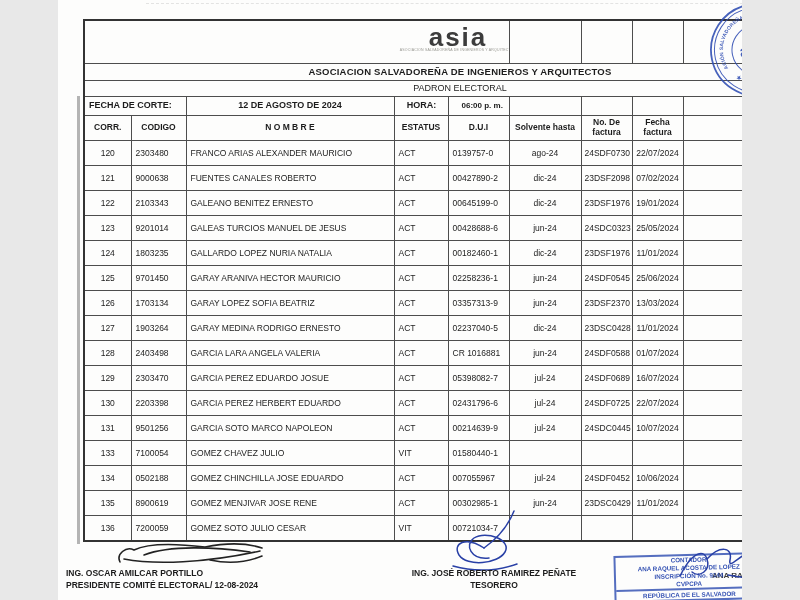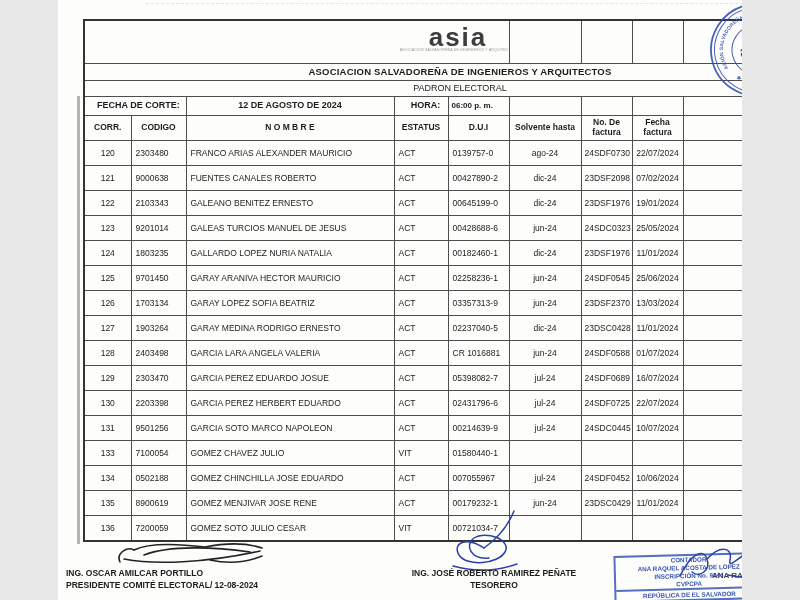--- a/index.html
+++ b/index.html
@@ -27,23 +27,23 @@
 
   tr.r-logo td { height:42px; }
   .pos-rel { position:relative; }
   .logo { position:absolute; left:308px; top:5px; width:130px; text-align:center; }
   .logo-word { font-size:26px; font-weight:700; letter-spacing:2px; color:#3c3c3c; line-height:.85; }
   .logo-tag  { font-size:3.5px; color:#979790; letter-spacing:.2px; margin-top:1px; white-space:nowrap; }
 
   tr.r-title td { height:16px; text-align:center; font-weight:700; font-size:9.5px; letter-spacing:.2px; }
   tr.r-sub td   { height:15px; text-align:center; font-weight:400; font-size:9px; }
   tr.r-meta td  { height:18px; font-weight:700; font-size:9px; }
-  tr.r-meta td.lbl { padding-left:12px; }
+  tr.r-meta td.lbl { padding-left:4px; }
   tr.r-meta td.ctr { text-align:center; }
-  tr.r-meta td.hora { font-size:8px; text-align:left; padding-left:3px; }
+  tr.r-meta td.hora { font-size:8px; text-align:left; padding-left:13px; }
 
   tr.r-heads th { height:24px; font-weight:700; font-size:8.5px; text-align:center; white-space:normal; line-height:1.15; }
 
   tr.r-data td { height:24px; }
   td.ctr { text-align:center; }
   td.lft { text-align:left; padding-left:4px; }
 
   
   .foot { position:absolute; font-weight:700; font-size:8.5px; line-height:1.4; }
   #foot-left   { left:8px;  top:568px; text-align:left; }
@@ -301,21 +301,21 @@
           <td class="ctr">24SDF0452</td>
           <td class="ctr">10/06/2024</td>
           <td class="ctr"></td>
         </tr>
 
         <tr class="r-data">
           <td class="ctr">135</td>
           <td class="lft">8900619</td>
           <td class="lft">GOMEZ MENJIVAR JOSE RENE</td>
           <td class="lft">ACT</td>
-          <td class="lft">00179232-1</td>
+          <td class="lft">00302985-1</td>
           <td class="ctr">jun-24</td>
           <td class="ctr">23DSC0429</td>
           <td class="ctr">11/01/2024</td>
           <td class="ctr"></td>
         </tr>
 
         <tr class="r-data">
           <td class="ctr">136</td>
           <td class="lft">7200059</td>
           <td class="lft">GOMEZ SOTO JULIO CESAR</td>

